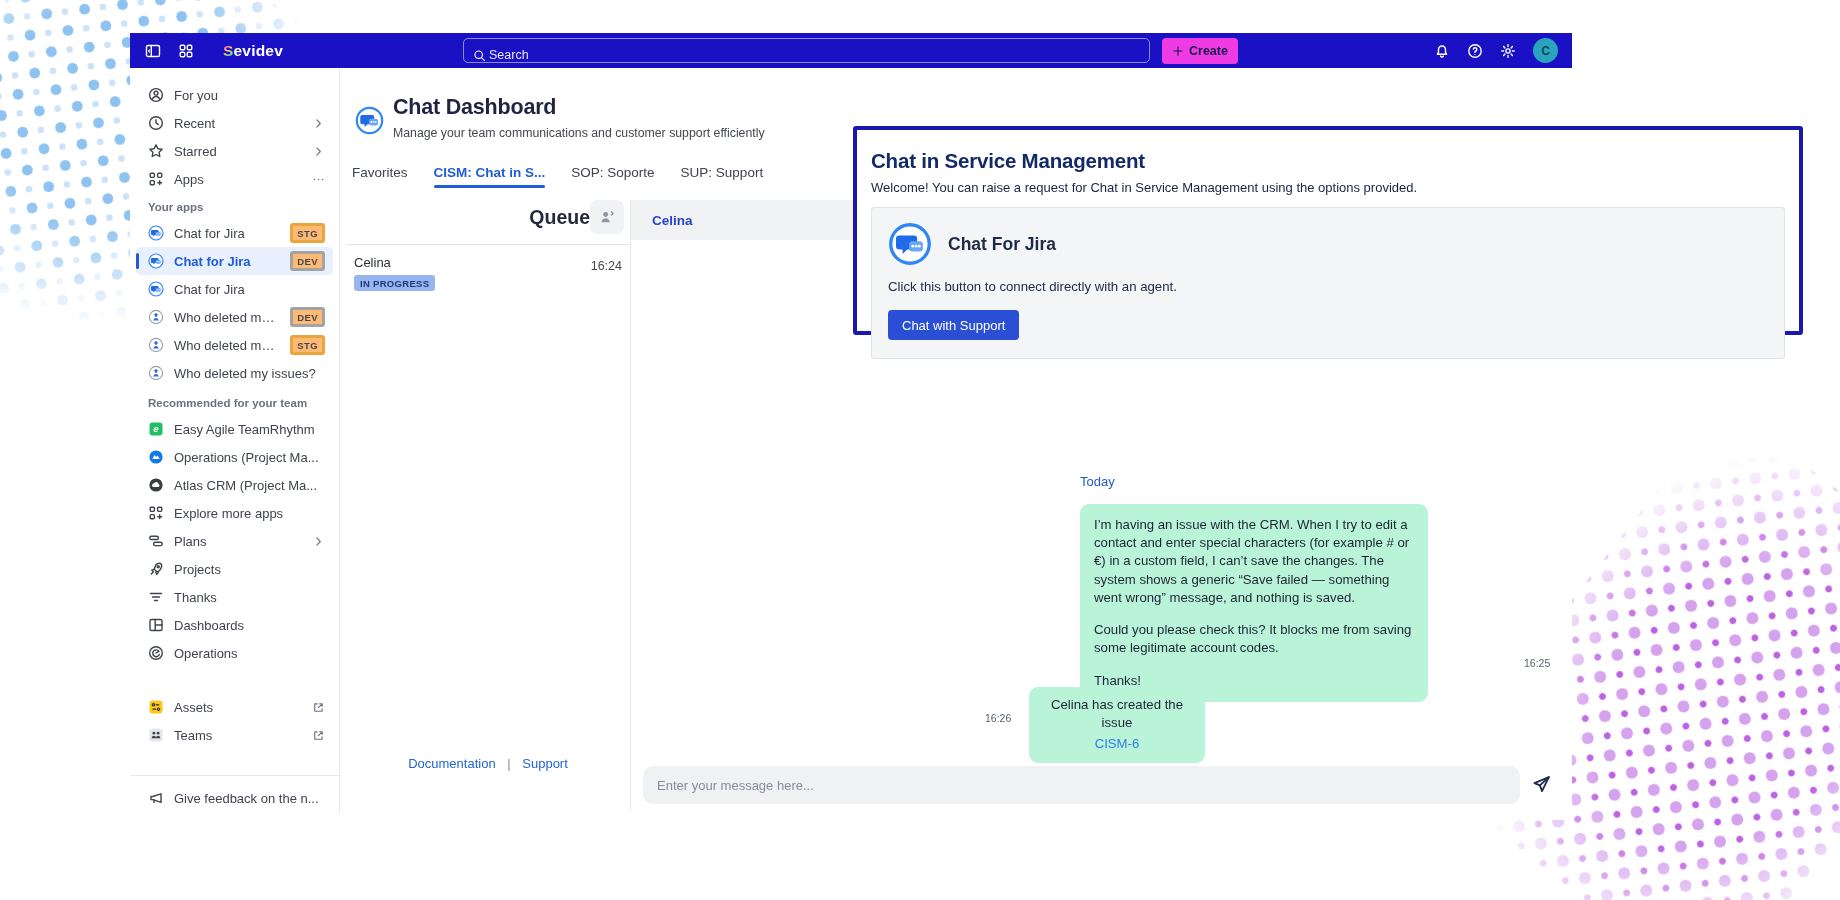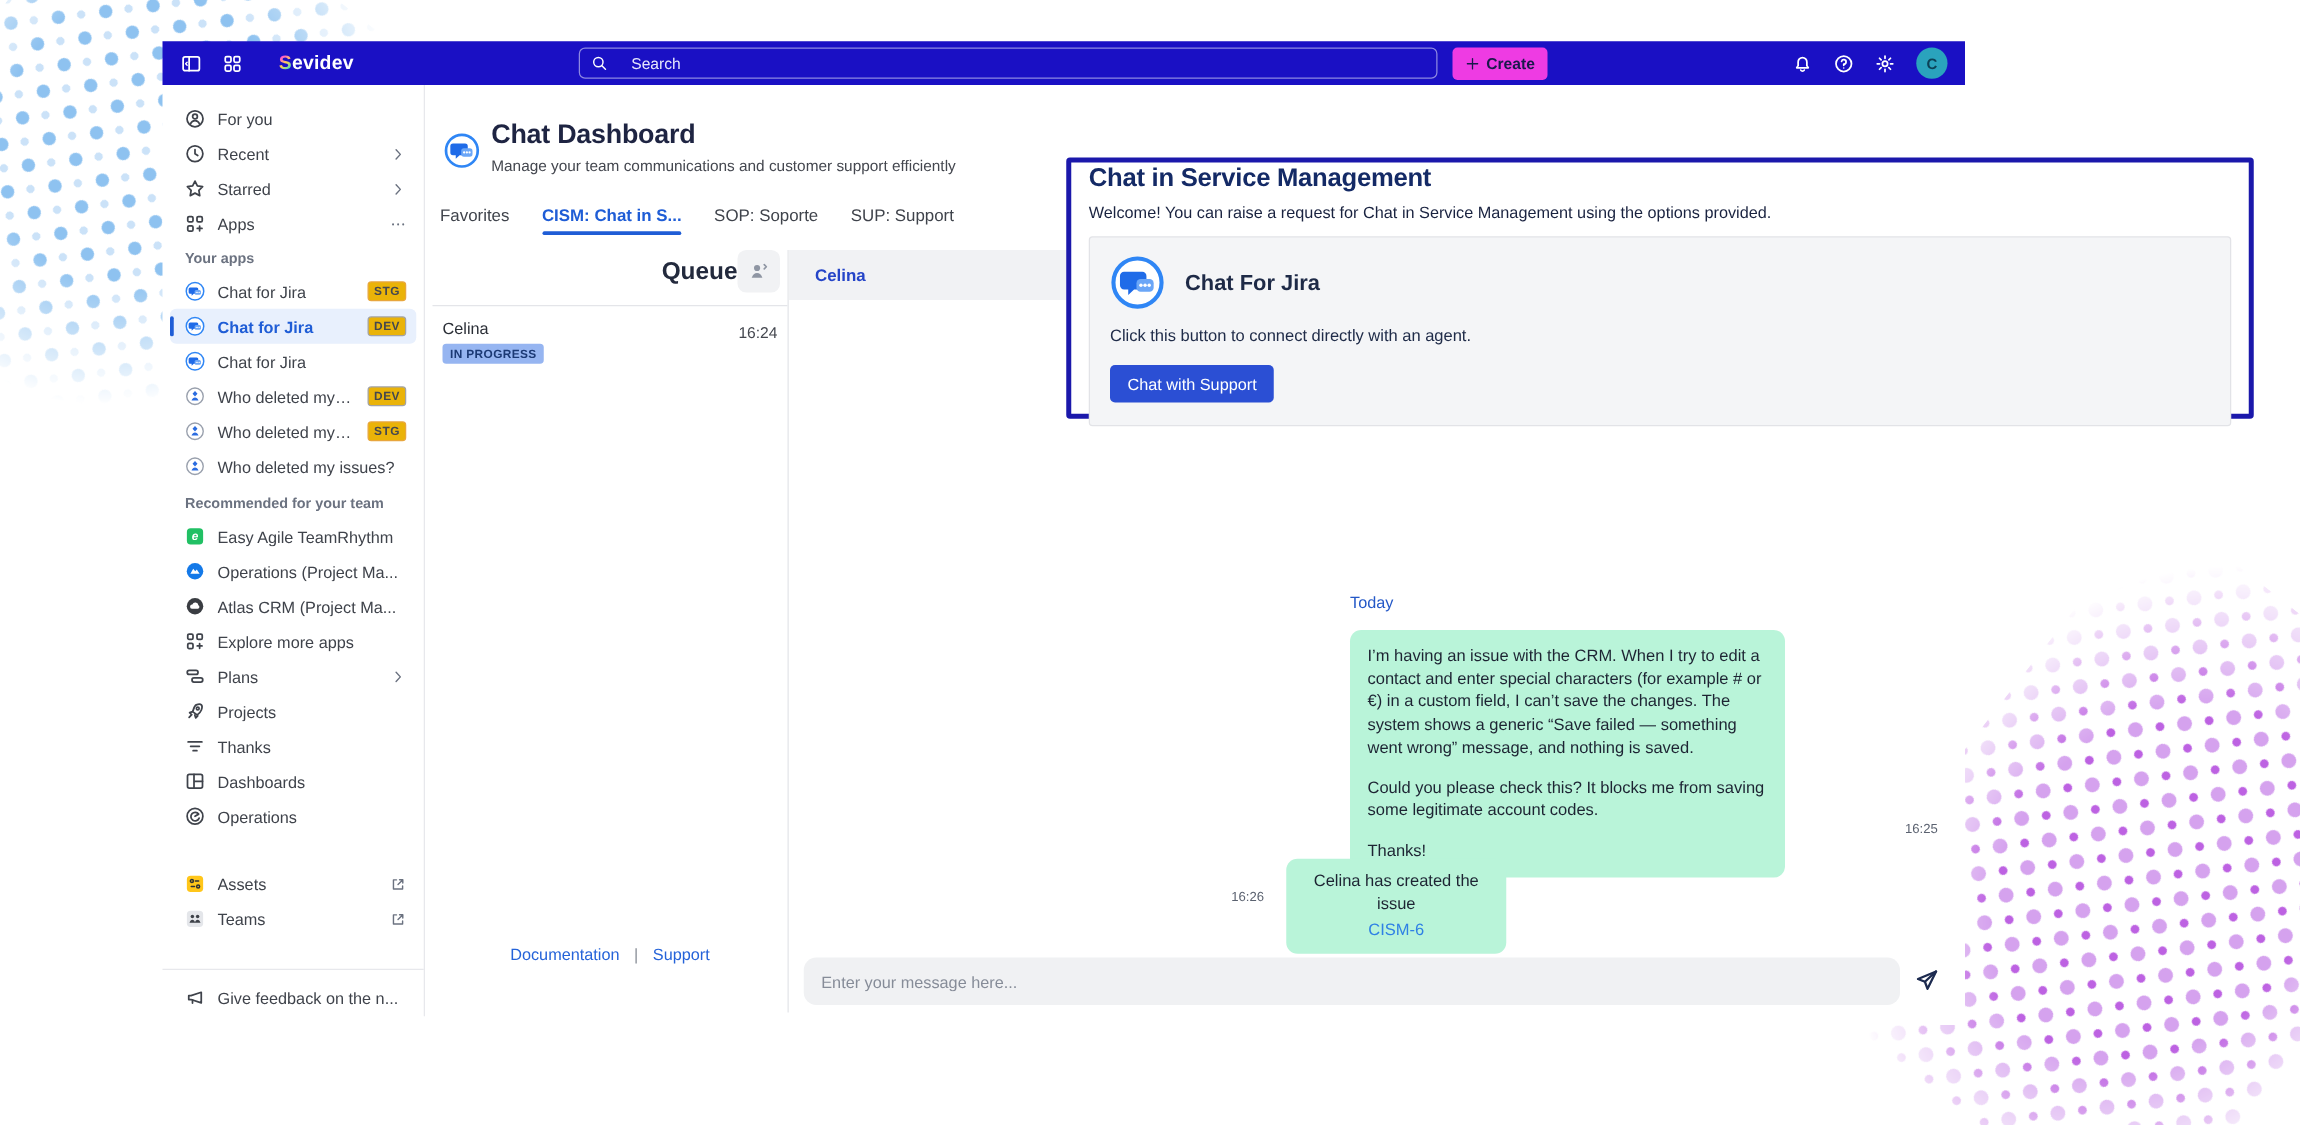--- a/index.html
+++ b/index.html
@@ -20,38 +20,38 @@
     background-size:28px 28px,28px 28px;background-position:0 0,14px 14px;
     -webkit-mask-image:radial-gradient(ellipse 60% 58% at 52% 50%,#000 55%,transparent 99%);
     mask-image:radial-gradient(ellipse 60% 58% at 52% 50%,#000 55%,transparent 99%)}
 
   
   .topbar{position:absolute;left:130px;top:33px;width:1442px;height:35px;background:var(--brand-bar,#1a10c4);z-index:10;display:flex;align-items:center;color:#fff}
   .topbar .lead{display:flex;align-items:center;gap:17px;padding-left:15px}
   .tb-icon{color:#fff;cursor:pointer}
   .logo{font-size:15.5px;font-weight:800;letter-spacing:.2px;margin-left:12px;cursor:pointer}
   .logo .s{background:linear-gradient(140deg,#ff4fd8 20%,#ffd24f 50%,#35e0c9 80%);-webkit-background-clip:text;background-clip:text;color:transparent}
-  .searchbox{position:absolute;left:333px;top:5px;width:687px;height:25px;border:1px solid rgba(255,255,255,.5);border-radius:5px;display:flex;align-items:center;gap:19px;padding:0 9px}
+  .searchbox{position:absolute;left:333px;top:5px;width:687px;height:25px;border:1px solid rgba(255,255,255,.5);border-radius:5px;display:flex;align-items:flex-end;gap:3px;padding:0 9px}
   .searchbox input{background:transparent;border:none;outline:none;color:#fff;font-size:12.5px;width:100%;font-family:inherit}
   .searchbox input::placeholder{color:#f2f3ff;opacity:.95}
   .create-btn{position:absolute;left:1032px;top:5px;height:26px;background:var(--create,#ee3be3);border:none;border-radius:4px;display:flex;align-items:center;gap:5px;padding:0 10px;font-size:12.5px;font-weight:700;color:#19194b;cursor:pointer;font-family:inherit}
   .create-btn i.ic{width:12px;height:12px;color:#19194b}
   .tb-right{position:absolute;right:14px;top:0;height:35px;display:flex;align-items:center;gap:17px}
   .avatar{width:25px;height:25px;border-radius:50%;background:var(--avatar-teal,#2aa3bd);color:#0c4257;font-size:12px;font-weight:700;display:flex;align-items:center;justify-content:center;cursor:pointer}
 
   
   .sidebar{position:absolute;left:130px;top:68px;width:210px;height:745px;background:#fff;border-right:1px solid #e7e8ec;z-index:5;padding-top:13px;font-size:13px}
   .srow{position:relative;display:flex;align-items:center;gap:10px;height:28px;margin:0 6px;padding:0 8px 0 12px;border-radius:5px;color:#3f434b;cursor:pointer}
   .srow .lbl{white-space:nowrap;overflow:hidden;text-overflow:ellipsis;flex:1}
   .srow .trail{color:#6b7280;display:flex;align-items:center}
   .srow .trail i.ic{width:13px;height:13px}
   .srow.selected{background:#e8f0fd;color:#1f5dd6;font-weight:600}
   .srow.selected::before{content:'';position:absolute;left:0;top:6px;width:2.5px;height:16px;border-radius:2px;background:#1f5dd6}
   .slabel{height:24px;display:flex;align-items:center;padding:0 18px;font-size:11.5px;font-weight:700;color:#6b7280}
-  .badge{border:1px solid #a3a3a3;border-radius:3px;background:#eab308;font-size:9.5px;font-weight:700;color:#44474f;padding:1.5px 4px;letter-spacing:.4px}
+  .badge{border:3px solid #a3a3a3;border-radius:3px;background:#fdba74;font-size:9.5px;font-weight:700;color:#44474f;padding:1.5px 4px;letter-spacing:.4px}
   .badge.stg{border-color:#e8a63d}
   .sdivider{height:1px;background:#e7e8ec;margin:26px 0 8px 0}
   .mt26{margin-top:26px}
 
   
   .main{position:absolute;left:340px;top:68px;width:1232px;height:752px;background:#fff;z-index:5}
   .page-icon{position:absolute;left:15px;top:38px;width:29px;height:29px}
   .page-title{position:absolute;left:53px;top:27px;font-size:21.5px;font-weight:700;color:#1e2442;letter-spacing:-.2px}
   .page-sub{position:absolute;left:53px;top:58px;font-size:12.3px;color:#44474f}
   .tabs{position:absolute;left:12px;top:97px;display:flex;gap:26px;font-size:13.5px}
@@ -85,21 +85,21 @@
   .bubble2{position:absolute;left:398px;top:487px;width:176px;padding:9px 10px;text-align:center}
   .bubble2 .isslink{color:#2f80e5;cursor:pointer;display:inline-block;margin-top:3px}
   .time2{position:absolute;left:354px;top:512px;font-size:10.5px;color:#5b6270}
   .composer{position:absolute;left:12px;top:566px;width:877px;height:38px;background:#f0f1f3;border-radius:10px;display:flex;align-items:center;padding:0 14px}
   .composer input{border:none;outline:none;background:transparent;width:100%;font-size:13px;color:#2a2e36;font-family:inherit}
   .composer input::placeholder{color:#868c98}
   .send-btn{position:absolute;left:898px;top:574px;width:24px;height:24px;border:none;background:transparent;color:#1d2b50;cursor:pointer;padding:0}
   .send-btn i.ic{width:21px;height:21px}
 
   
-  .overlay{position:absolute;left:853px;top:126px;width:950px;height:209px;background:#fff;border:4px solid var(--overlay-border,#1b18ab);border-radius:3px;z-index:50;padding:1px 14px}
+  .overlay{position:absolute;left:853px;top:126px;width:950px;height:209px;background:#fff;border:4px solid var(--overlay-border,#1b18ab);border-radius:3px;z-index:50;padding:19px 14px}
   .ov-title{font-size:20.5px;font-weight:700;color:#142a66;letter-spacing:-.2px}
   .ov-welcome{margin-top:7px;font-size:13px;color:#1a2340}
   .ov-card{margin-top:12px;background:#f4f5f7;border:1px solid #e2e3e7;border-radius:3px;padding:14px 16px;height:152px}
   .ov-card-head{display:flex;align-items:center;gap:16px}
   .ov-app-icon{width:44px;height:44px}
   .ov-app-name{font-size:17.5px;font-weight:600;color:#1e2a47}
   .ov-desc{margin-top:13px;font-size:13.2px;color:#202c49}
   .ov-btn{margin-top:16px;height:30px;background:var(--button-blue,#2b4fd4);color:#fff;border:none;border-radius:4px;font-size:13px;font-weight:500;padding:0 14px;cursor:pointer;font-family:inherit}
 </style>
 </head>

